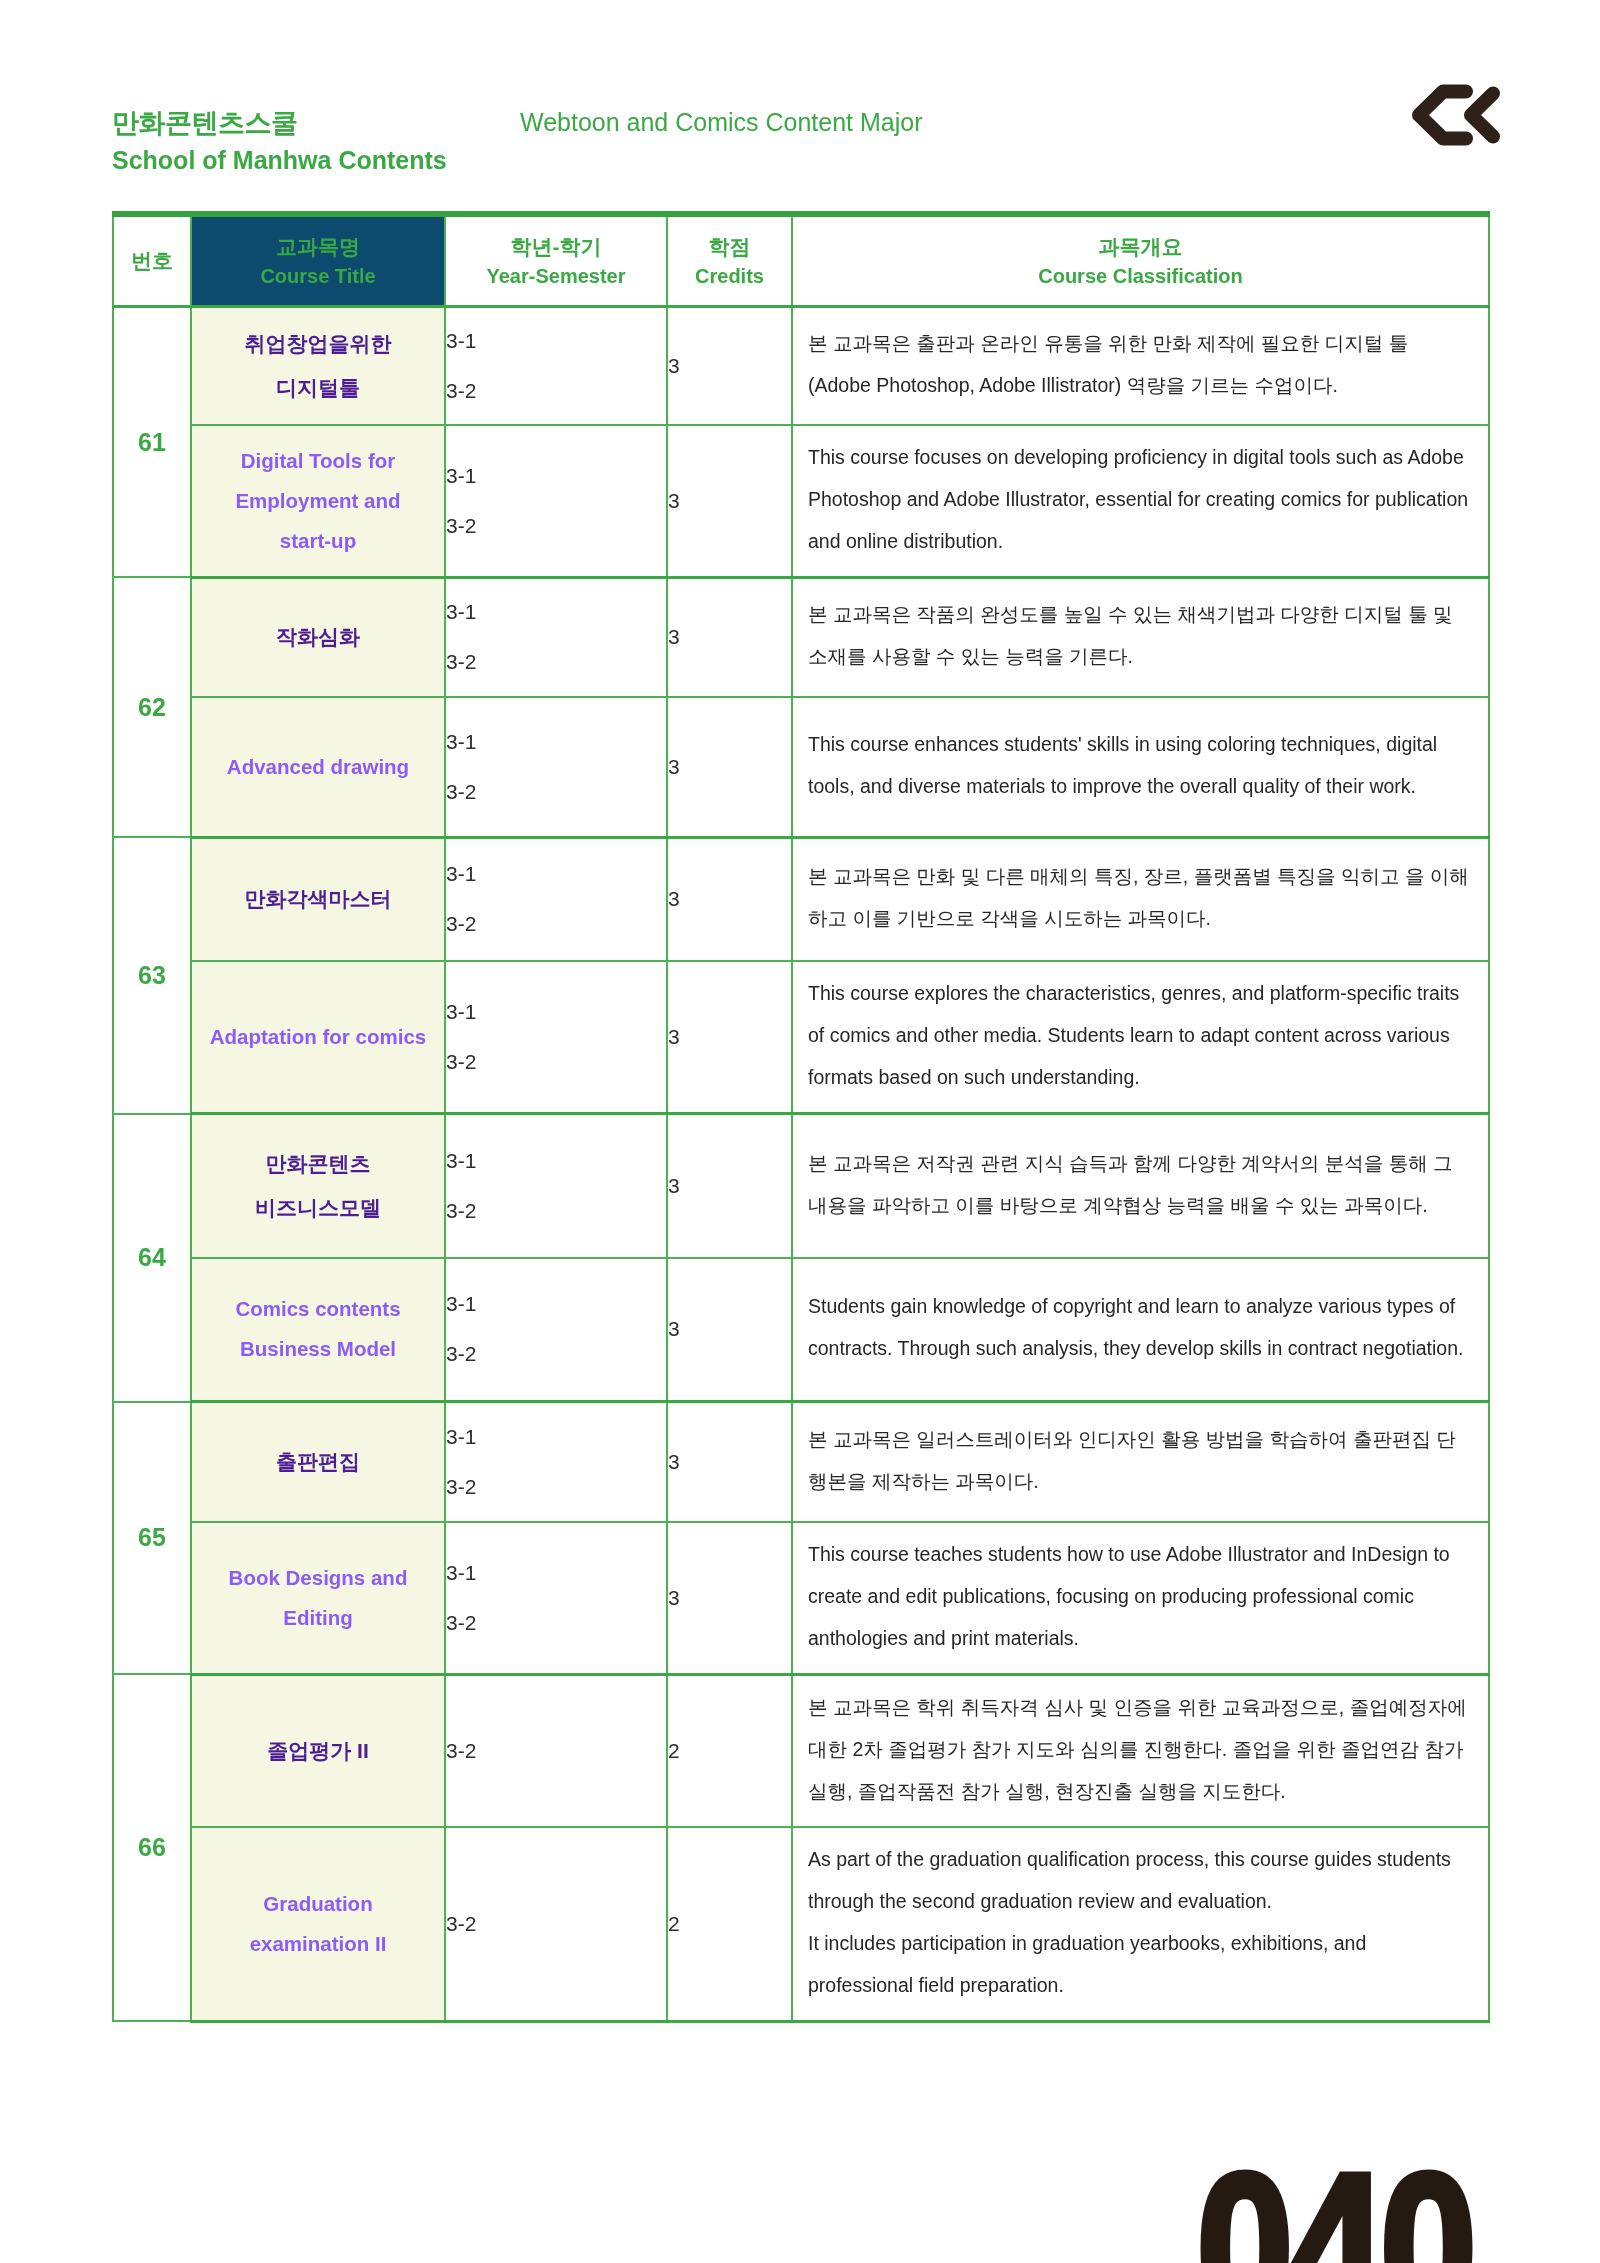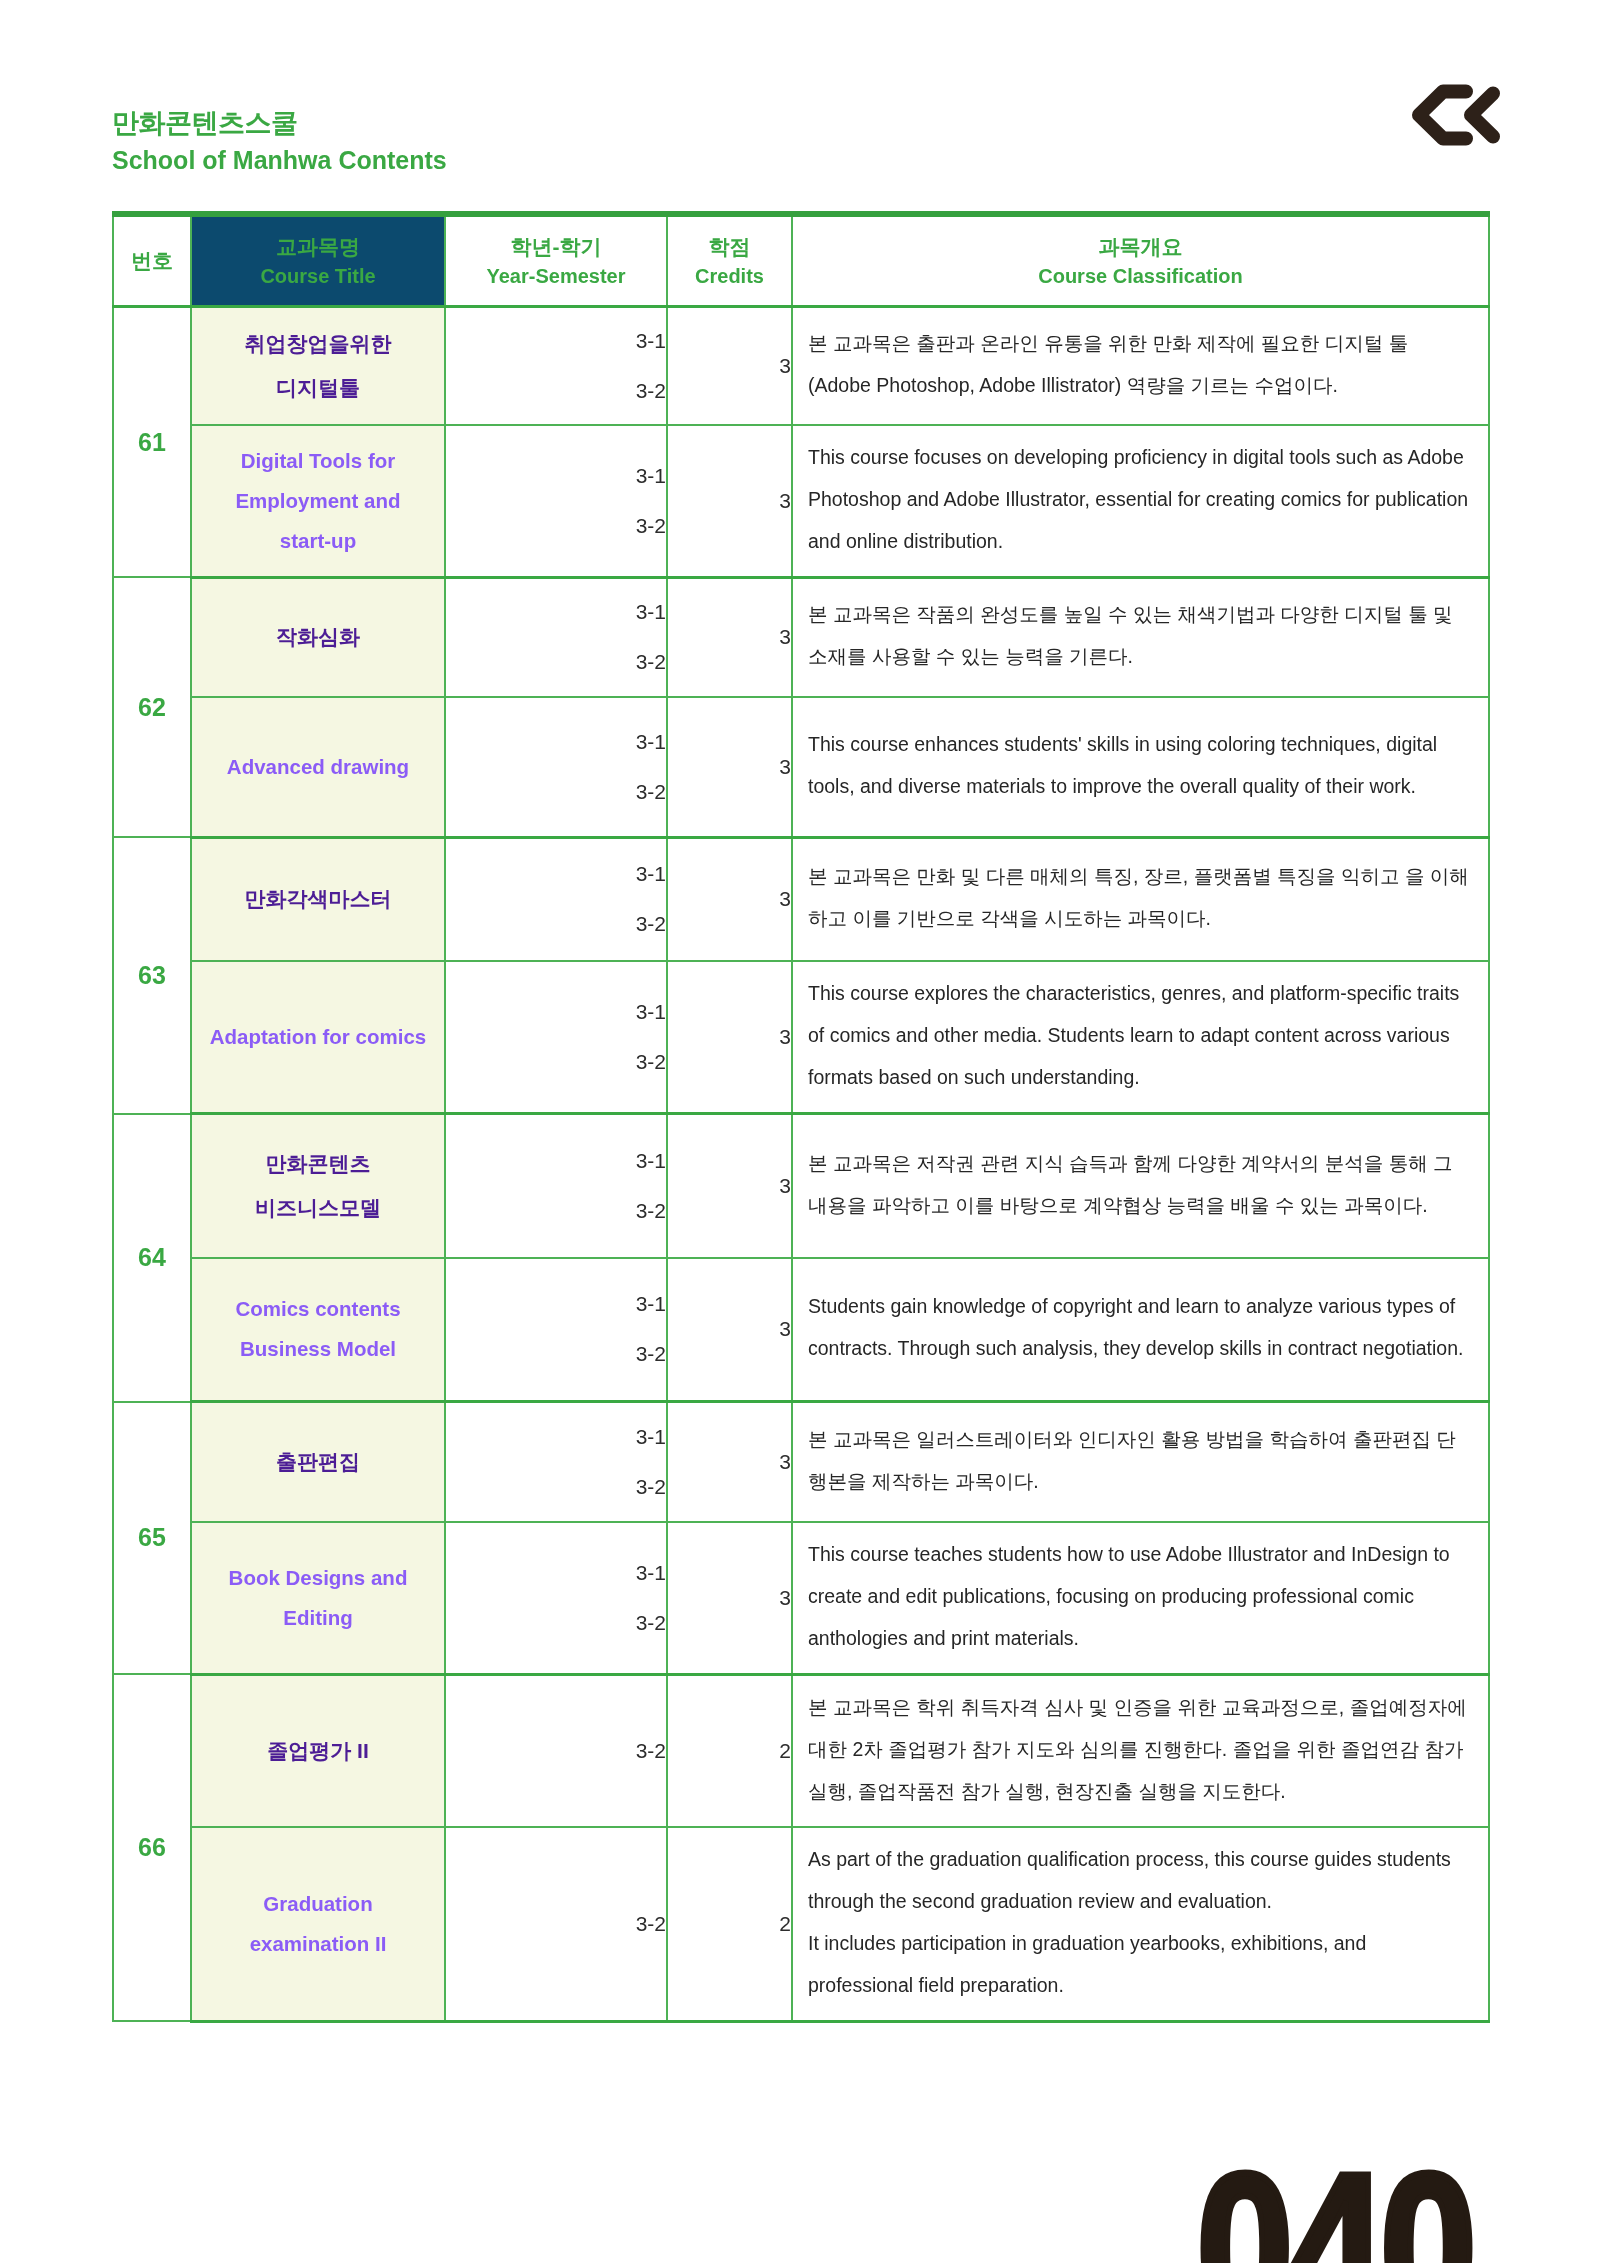--- a/index.html
+++ b/index.html
@@ -48,21 +48,21 @@
   td.cell-num{
     text-align:center;color:#3aa843;font-weight:bold;font-size:25px;
     border-bottom:3px solid #3aa843;
     border-radius:26px;
   }
   .kr-row td{border-bottom:2px solid #4db255;}
   .en-row td{border-bottom:3px solid #3aa843;}
 
   .t-kr{font-size:21px;font-weight:bold;color:#4c1d95;line-height:44px;white-space:pre-line;}
   .t-en{font-size:20.5px;font-weight:bold;color:#8b5cf6;line-height:40px;white-space:pre-line;margin-top:41px;}
-  td.cell-sem,td.cell-cred{text-align:right;font-size:21px;color:#2d2d2d;line-height:50px;white-space:pre-line;}
+  td.cell-sem,td.cell-cred{text-align:left;font-size:21px;color:#2d2d2d;line-height:50px;white-space:pre-line;}
   td.cell-desc{padding:10px 16px 14px 15px;font-size:19.5px;color:#262626;line-height:42px;white-space:pre-line;text-align:left;}
 
   
   tr.h-118{height:118px;} tr.h-146{height:146px;}
   tr.h-120{height:120px;} tr.h-140{height:140px;}
   tr.h-124{height:124px;} tr.h-142{height:142px;}
   tr.h-144{height:144px;}
   tr.h-138{height:138px;}
   tr.h-135{height:135px;} tr.h-160{height:160px;}
 
@@ -79,20 +79,21 @@
 <body>
 
 <div class="page">
 
   <div class="doc-header">
     <div class="hdr-block hdr-school">
       <div class="hdr-kr">만화콘텐츠스쿨</div>
       <div class="hdr-en">School of Manhwa Contents</div>
     </div>
     <div class="hdr-block hdr-major">
+      <div class="hdr-en">Webtoon and Comics Content Major</div>
     </div>
     <svg class="logo" viewBox="0 0 95 65">
       <path d="M58,9 H35 L11,32.5 L35,56 H58" fill="none" stroke="#2d2119" stroke-width="14" stroke-linecap="round" stroke-linejoin="round"></path>
       <path d="M85,11 L63,32.5 L85,54" fill="none" stroke="#2d2119" stroke-width="14" stroke-linecap="round" stroke-linejoin="round"></path>
     </svg>
   </div>
 
   <table class="course-table">
     <colgroup>
       <col class="c-num">

